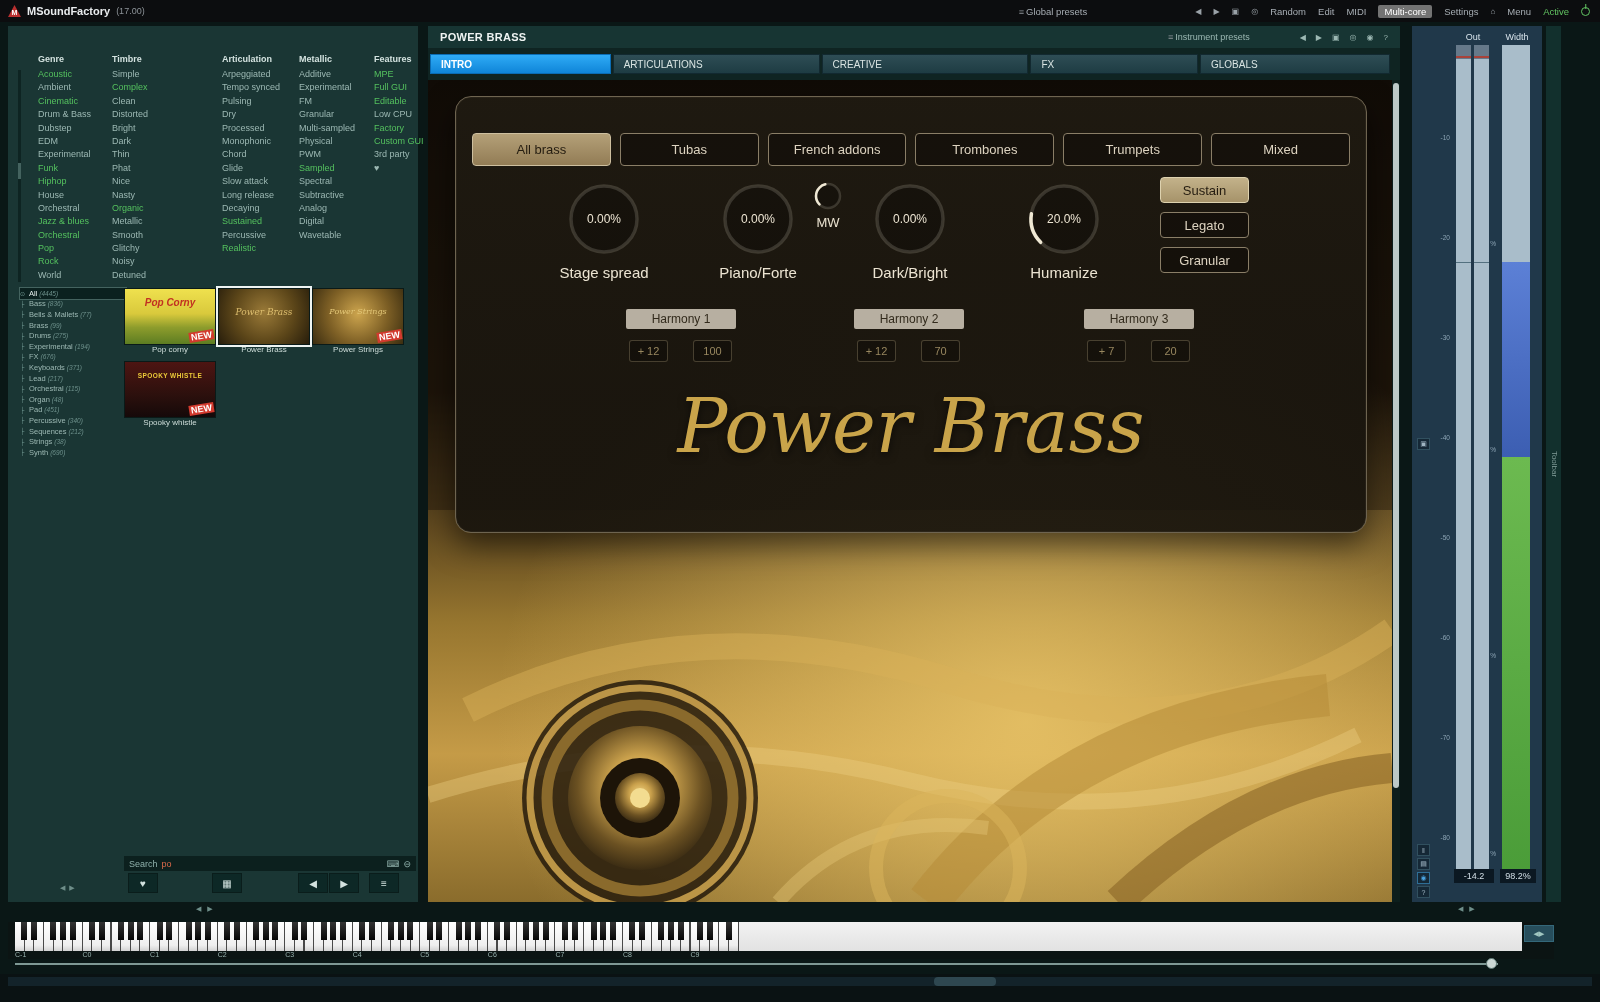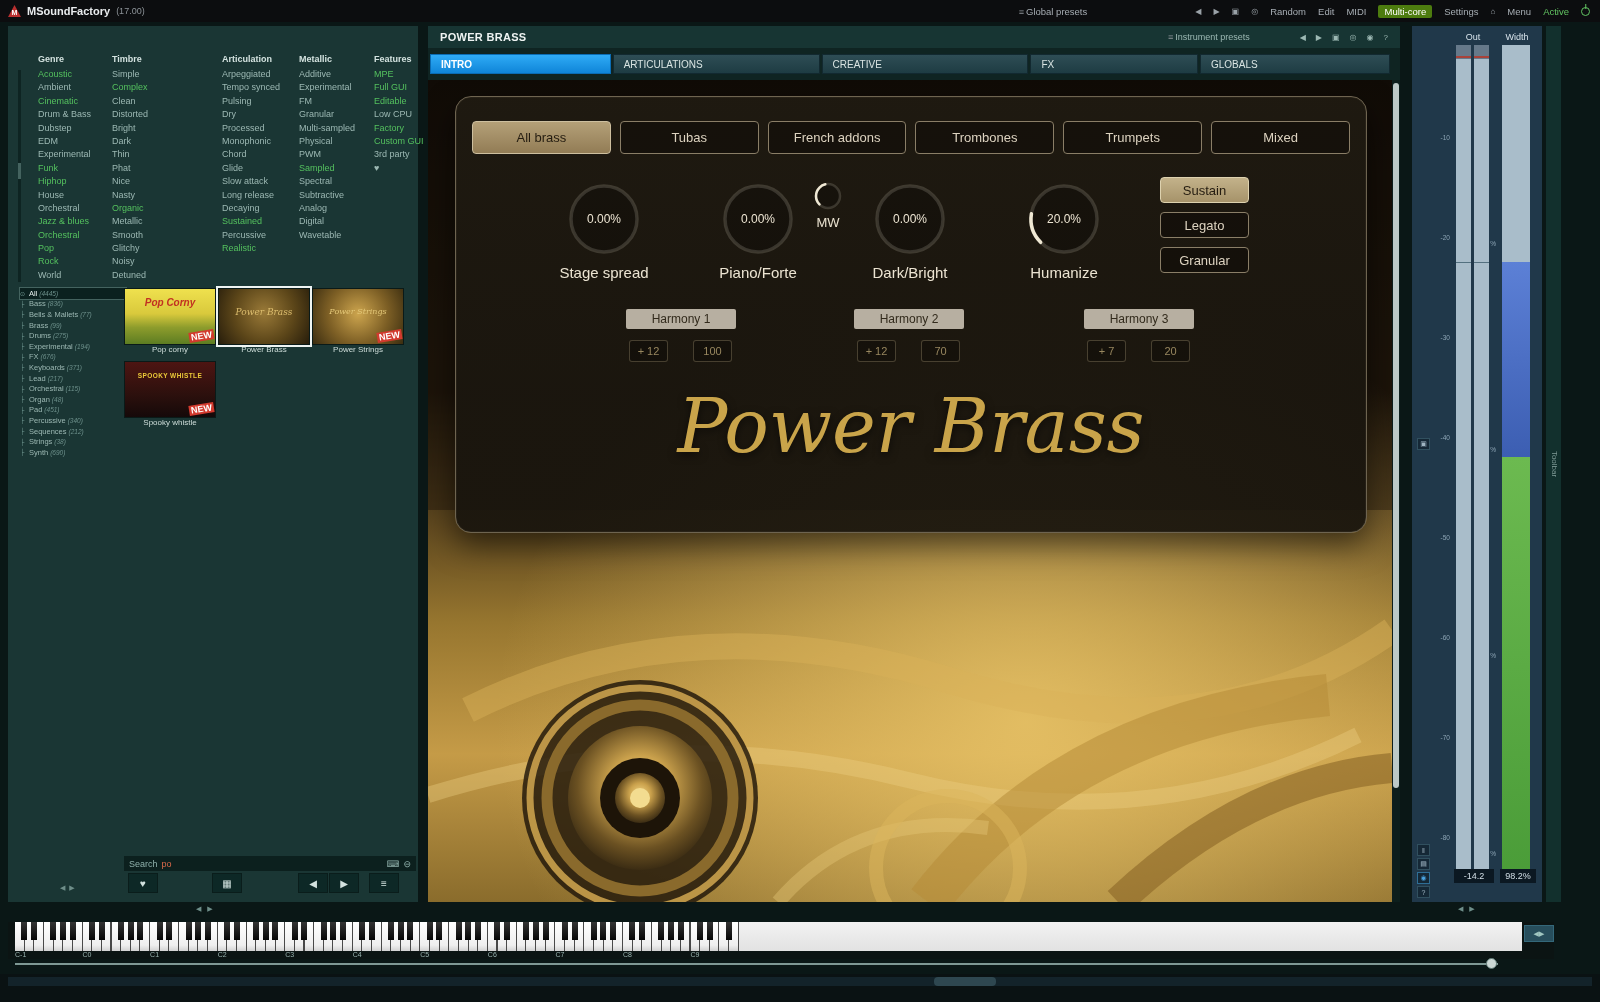--- a/index.html
+++ b/index.html
@@ -10,21 +10,21 @@
 .topbar{position:absolute;left:0;top:0;width:100%;height:22px;background:#0c0d0f;display:flex;align-items:center;gap:6px;padding:0 8px;}
 .logo-tri{width:13px;height:12px;background:#b92f2f;clip-path:polygon(50% 0,100% 100%,0 100%);display:flex;align-items:flex-end;justify-content:center;}
 .logo-tri span{color:#fff;font-size:7px;font-weight:bold;line-height:9px;}
 .app-name{color:#e9ecee;font-size:11px;font-weight:bold;}
 .app-ver{color:#8d9398;font-size:9px;}
 .tb-right{margin-left:auto;display:flex;align-items:center;gap:12px;color:#a6adb3;font-size:9.5px;}
 .tb-item{cursor:pointer;white-space:nowrap;}
 .tb-icon{font-size:8px;color:#9aa2a8;cursor:pointer;}
 .tb-icon.arrows{margin-left:96px;}
 .gi{font-size:9px;margin-right:2px;color:#8d9398;}
-.chip{background:#4d7c0f;color:#fff;padding:1px 6px;border-radius:2px;font-size:9.5px;cursor:pointer;}
+.chip{background:#737373;color:#fff;padding:1px 6px;border-radius:2px;font-size:9.5px;cursor:pointer;}
 .active-lbl{color:#62c462;}
 .power-ico{width:9px;height:9px;border:1.5px solid #62c462;border-radius:50%;position:relative;margin-right:2px;cursor:pointer;}
 .power-ico::after{content:"";position:absolute;left:50%;top:-4px;width:1.5px;height:5px;background:#62c462;transform:translateX(-50%);}
 
 
 .browser{position:absolute;left:8px;top:26px;width:410px;height:876px;background:#1a3634;}
 .dl-btn{position:absolute;left:1px;right:1px;top:1px;height:17px;background:#0d2624;color:#b9d0cc;font-size:9px;display:flex;align-items:center;justify-content:center;cursor:pointer;}
 .f-scroll{position:absolute;left:10px;top:44px;width:3px;height:212px;background:#0e2422;}
 .f-thumb{position:absolute;left:0;top:93px;width:3px;height:16px;background:#44635f;}
 .filters{position:absolute;left:30px;top:28px;display:flex;}
@@ -69,21 +69,21 @@
 .mh-ico.arr{margin-left:40px;}
 .tabs{position:absolute;left:2px;right:10px;top:28px;height:20px;display:flex;gap:2px;}
 .tab{flex-basis:0;background:linear-gradient(180deg,#2e4d55 0%,#1e3c43 100%);border:1px solid #122930;color:#d9e4e2;font-size:10px;display:flex;align-items:center;padding-left:10px;cursor:pointer;white-space:nowrap;}
 .tab.active{background:linear-gradient(180deg,#2fabf6 0%,#0f85d8 100%);color:#fff;font-weight:bold;border-color:#0b6cb4;}
 .content{position:absolute;left:0;top:54px;width:964px;height:822px;overflow:hidden;background:#1a140c;}
 .art{position:absolute;left:0;top:0;width:964px;height:822px;}
 .v-scroll{position:absolute;right:0;top:54px;width:8px;height:822px;background:#0c1e1c;}
 .v-thumb{position:absolute;left:1px;width:6px;top:3px;height:705px;background:#bcc9c7;border-radius:3px;}
 
 .inst-panel{position:absolute;left:27px;top:16px;width:912px;height:437px;border-radius:16px;background:linear-gradient(180deg,rgba(31,26,17,.95),rgba(24,20,13,.93));border:1px solid #6e6450;box-shadow:0 12px 30px rgba(0,0,0,.55),inset 0 0 0 1px rgba(240,220,170,.05);}
-.sections{position:absolute;left:16px;right:16px;top:24px;display:flex;gap:9px;}
+.sections{position:absolute;left:16px;right:16px;top:36px;display:flex;gap:9px;}
 .section-btn{flex:1;height:33px;background:rgba(14,11,7,.55);border:1px solid #8a7e67;border-radius:4px;color:#ddd3c0;font-size:13px;display:flex;align-items:center;justify-content:center;cursor:pointer;white-space:nowrap;}
 .section-btn.active{background:linear-gradient(180deg,#b4a078 0%,#927c55 100%);border-color:#cdbf9f;color:#241c10;}
 .knob{position:absolute;top:84px;width:160px;text-align:center;}
 .knob-circle{position:relative;width:76px;height:76px;margin:0 auto;cursor:pointer;}
 .knob-circle svg{display:block;}
 .knob-val{position:absolute;inset:0;display:flex;align-items:center;justify-content:center;font-size:12px;color:#ece4d2;}
 .knob-label{margin-top:7px;font-size:15px;color:#ece4d2;}
 .mw-knob{position:absolute;left:352px;top:82px;width:40px;text-align:center;cursor:pointer;}
 .mw-knob svg{display:block;margin:0 auto;}
 .mw-label{font-size:13px;color:#ece4d2;margin-top:2px;}

